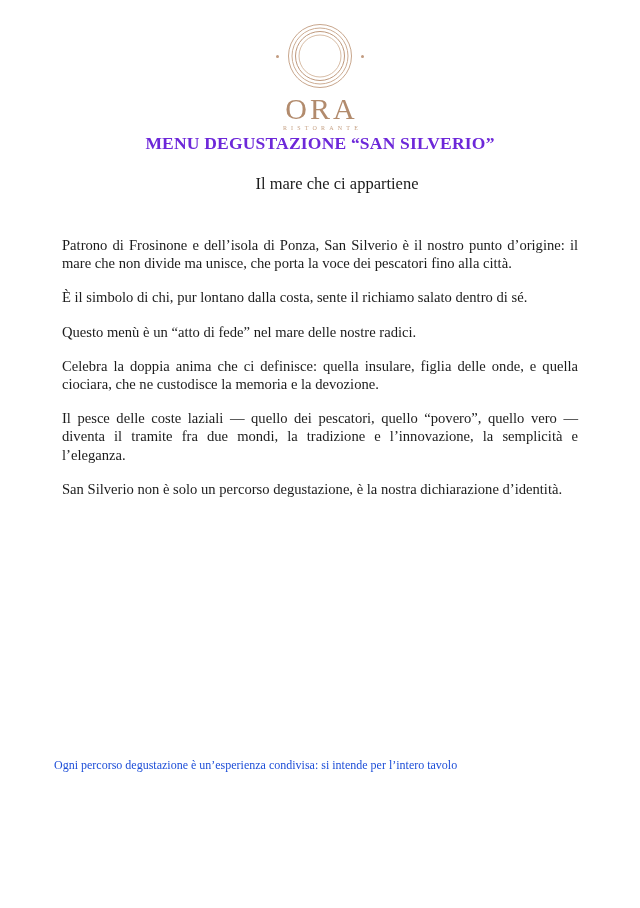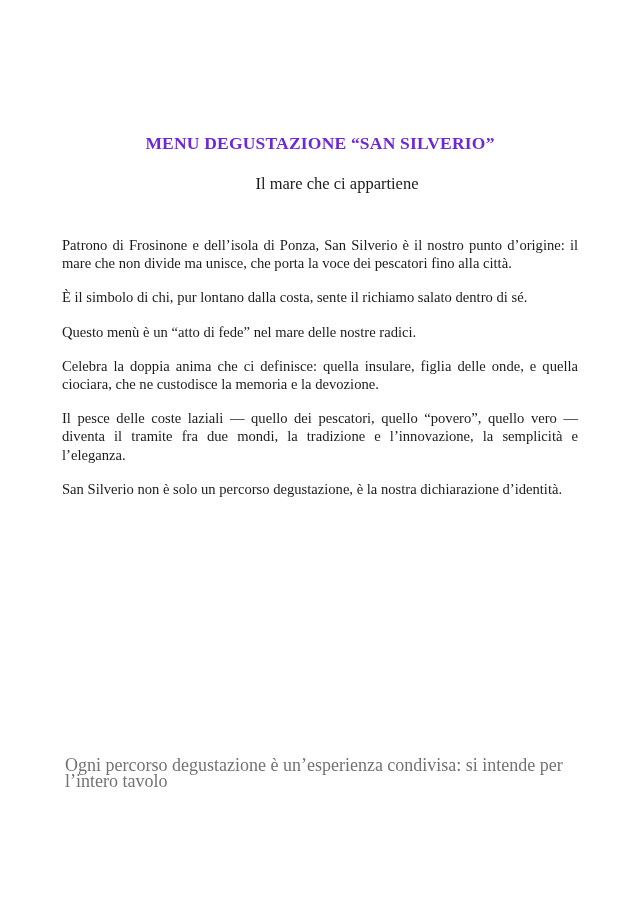--- a/index.html
+++ b/index.html
@@ -121,34 +121,46 @@
     text-justify: inter-word;
     color: #1b1b1b;
     margin: 0 0 16px 0;
   }
   .para:last-child { margin-bottom: 4px; }
 
   
   .footer-note {
     position: absolute;
     top: 757px;
-    left: 65px;
+    left: 54px;
     width: 516px;
     font-family: "Liberation Serif", "DejaVu Serif", serif;
-    font-size: 18px;
+    font-size: 12px;
     line-height: 16px;
-    color: #737373;
+    color: #1d4ed8;
     text-align: left;
   }
 </style>
 </head>
 <body>
 
 <div class="page">
 
+  <div class="brand">
+    <div class="brand-mark">
+      <span class="ring ring-1"></span>
+      <span class="ring ring-2"></span>
+      <span class="ring ring-3"></span>
+      <span class="ring ring-4"></span>
+      <span class="dot dot-left"></span>
+      <span class="dot dot-right"></span>
+    </div>
+    <div class="brand-word">ORA</div>
+    <div class="brand-sub">RISTORANTE</div>
+  </div>
 
   <div class="doc-title">MENU DEGUSTAZIONE “SAN SILVERIO”</div>
 
   <div class="doc-subtitle">Il mare che ci appartiene</div>
 
   <div class="body-copy">
     <p class="para">Patrono di Frosinone e dell’isola di Ponza, San Silverio è il nostro punto d’origine: il mare che non divide ma unisce, che porta la voce dei pescatori fino alla città.</p>
     <p class="para">È il simbolo di chi, pur lontano dalla costa, sente il richiamo salato dentro di sé.</p>
     <p class="para">Questo menù è un “atto di fede” nel mare delle nostre radici.</p>
     <p class="para">Celebra la doppia anima che ci definisce: quella insulare, figlia delle onde, e quella ciociara, che ne custodisce la memoria e la devozione.</p>

